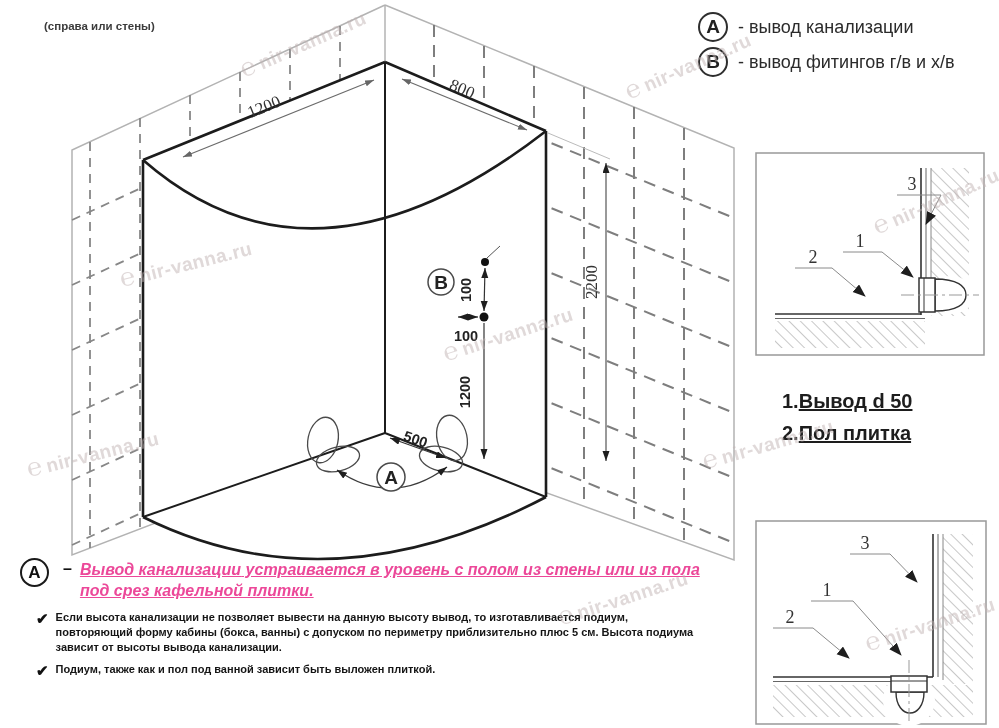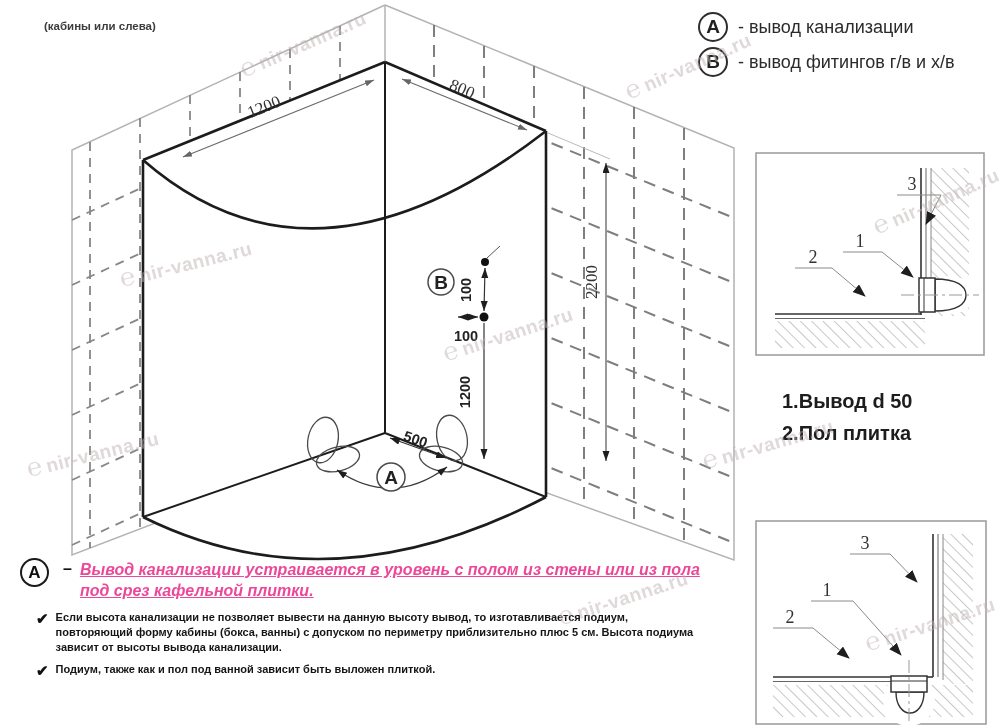--- a/index.html
+++ b/index.html
@@ -23,21 +23,21 @@
   .legend{left:698px;top:12px;z-index:2}
   .lrow{display:flex;align-items:center;margin-bottom:5px}
   .lcrc{width:26px;height:26px;border:2px solid #2e2e2e;border-radius:50%;display:flex;
       align-items:center;justify-content:center;font-size:19px;font-weight:700;color:#222;
       flex:0 0 auto;background:transparent}
   .ltxt{margin-left:10px;font-size:18px;font-weight:400;color:#2b2b2b;white-space:nowrap}
 
   
   .plist{left:782px;top:390px;font-size:20px;font-weight:700;color:#1d1d1d;z-index:2}
   .plist .row{margin-bottom:9px}
-  .plist .lbl{}
+  .plist .lbl{text-decoration:underline}
 
   
   .detail{position:absolute;z-index:2}
 
   
   .fnote{left:20px;top:558px;width:712px;z-index:3}
   .fhead{display:flex;align-items:flex-start}
   .fcrc{width:25px;height:25px;border:2.5px solid #1a1a1a;border-radius:50%;display:flex;
       align-items:center;justify-content:center;font-weight:800;font-size:17px;color:#111;
       flex:0 0 auto}
@@ -213,21 +213,21 @@
     <path d="M95,34 L135,34 L162,62" marker-end="url(#ca-e)"></path>
     <path d="M56,81 L98,81 L146,135" marker-end="url(#ca-e)"></path>
     <path d="M18,108 L58,108 L94,138" marker-end="url(#ca-e)"></path>
   </g>
   <text class="cnum" x="110" y="29" text-anchor="middle">3</text>
   <text class="cnum" x="72" y="76" text-anchor="middle">1</text>
   <text class="cnum" x="35" y="103" text-anchor="middle">2</text>
 </svg>
 
 <div class="abs note">
-  <div class="l2">(кабины или слева)</div>
+  <div class="l2">(справа или стены)</div>
 </div>
 
 <div class="abs legend">
   <div class="lrow">
     <span class="lcrc">A</span>
     <span class="ltxt">- вывод канализации</span>
   </div>
   <div class="lrow">
     <span class="lcrc">B</span>
     <span class="ltxt">- вывод фитингов г/в и х/в</span>

